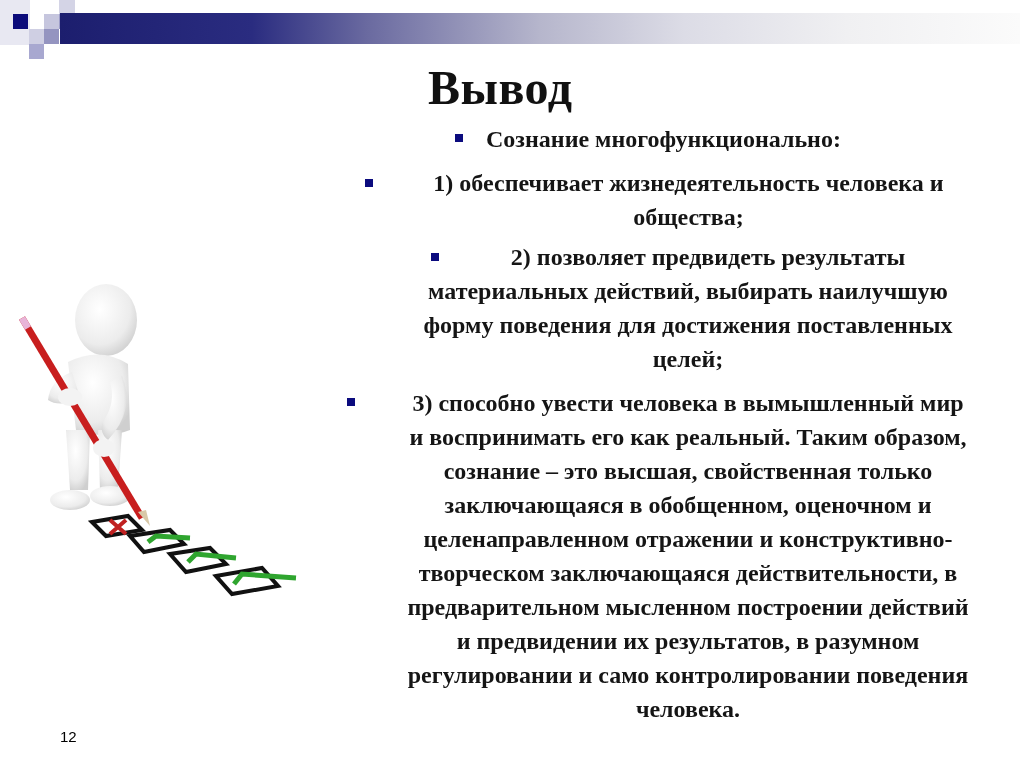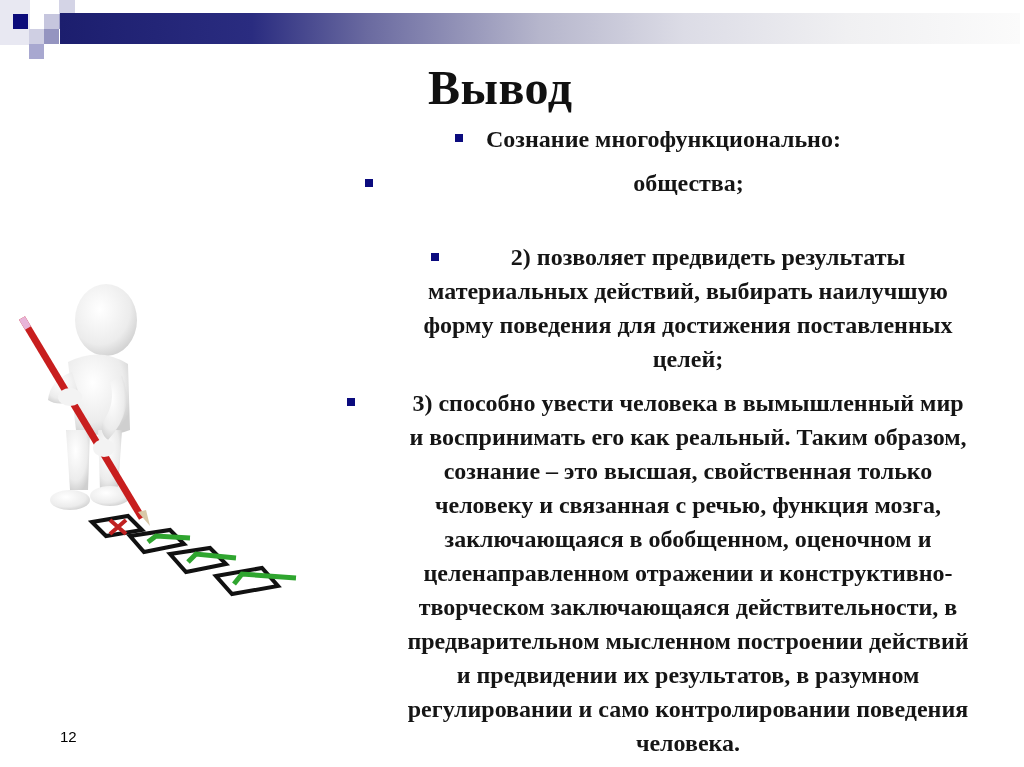--- a/index.html
+++ b/index.html
@@ -130,37 +130,37 @@
   </svg>
 </div>
 
 <div class="bullet" style="left:455px;top:134px;"></div>
 <div class="item" style="left:486px;top:122px;text-align:left;">
   <span class="line">Сознание многофункционально:</span>
 </div>
 
 <div class="bullet" style="left:365px;top:179px;"></div>
 <div class="item" style="left:396px;top:166px;width:585px;">
+  <span class="line">1) обеспечивает жизнедеятельность человека и</span>
   <span class="line">общества;</span>
 </div>
 
 <div class="bullet" style="left:431px;top:253px;"></div>
 <div class="item" style="left:378px;top:240px;width:620px;">
   <span class="line" style="padding-left:40px;">2) позволяет предвидеть результаты</span>
   <span class="line">материальных действий, выбирать наилучшую</span>
   <span class="line">форму поведения для достижения поставленных</span>
   <span class="line">целей;</span>
 </div>
 
 <div class="bullet" style="left:347px;top:398px;"></div>
 <div class="item" style="left:372px;top:386px;width:632px;">
   <span class="line">3) способно увести человека в вымышленный мир</span>
   <span class="line">и воспринимать его как реальный. Таким образом,</span>
   <span class="line">сознание – это высшая, свойственная только</span>
-  <span class="line">человеку и связанная с речью, функция мозга,</span>
   <span class="line">заключающаяся в обобщенном, оценочном и</span>
   <span class="line">целенаправленном отражении и конструктивно-</span>
   <span class="line">творческом заключающаяся действительности, в</span>
   <span class="line">предварительном мысленном построении действий</span>
   <span class="line">и предвидении их результатов, в разумном</span>
   <span class="line">регулировании и само контролировании поведения</span>
   <span class="line">человека.</span>
 </div>
 
 <div class="page-number">12</div>

